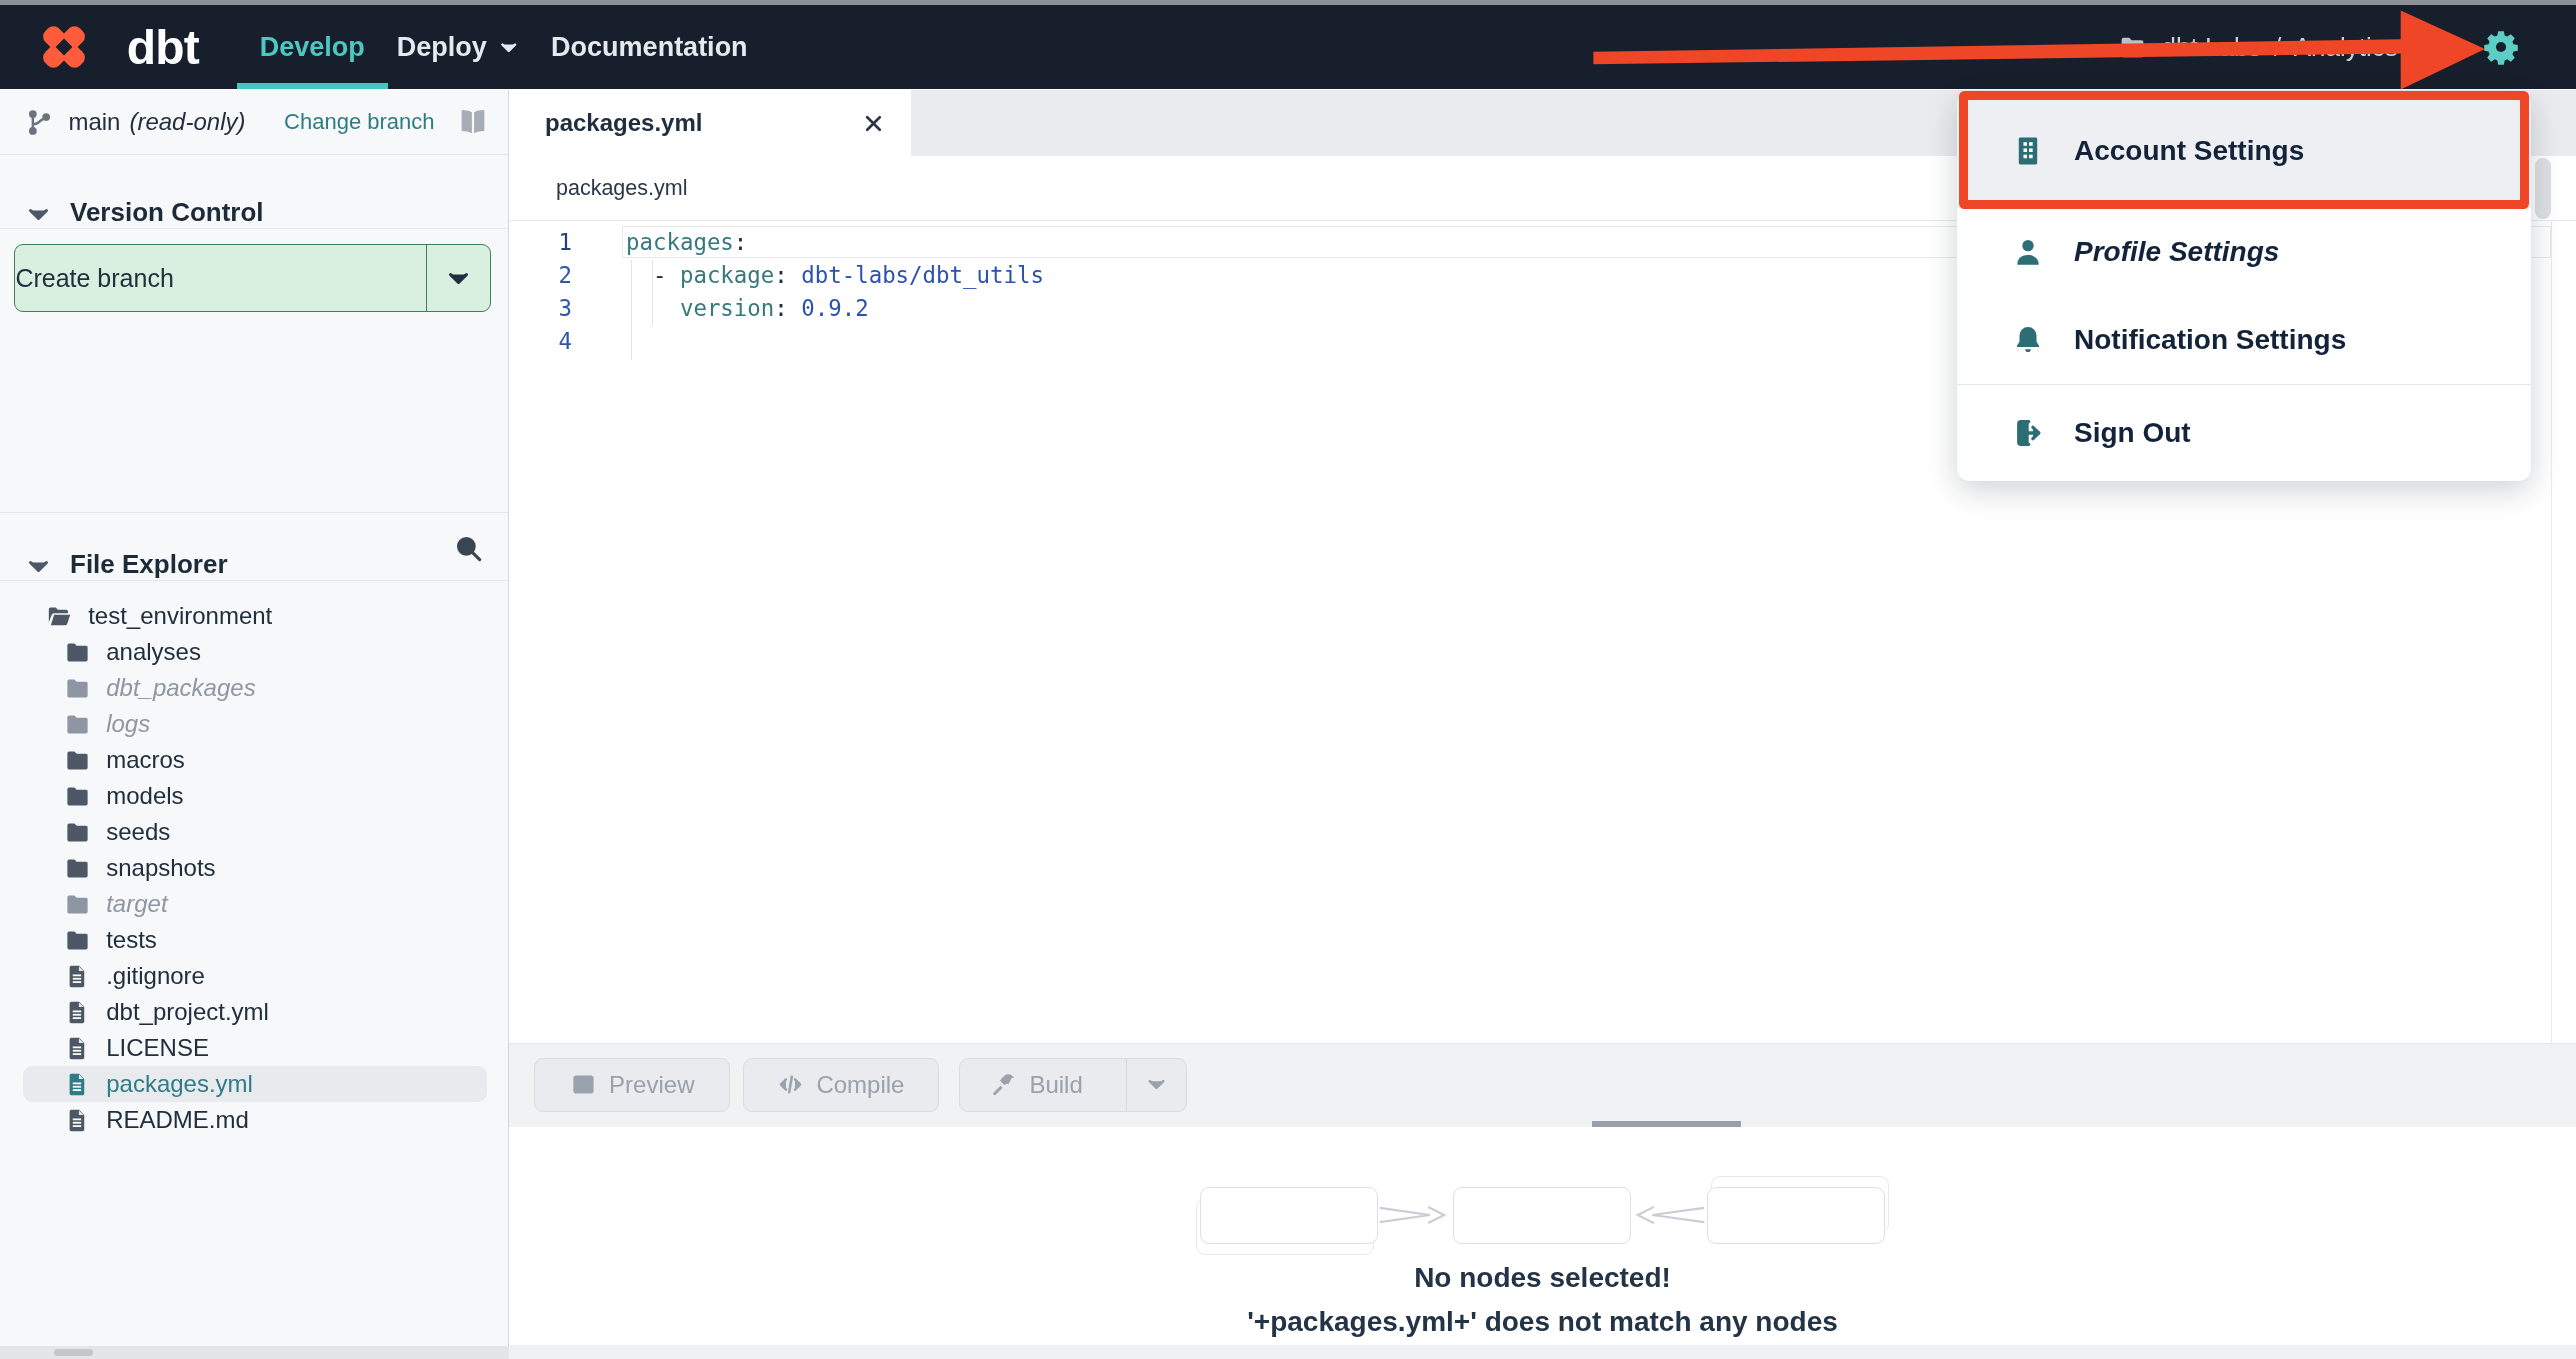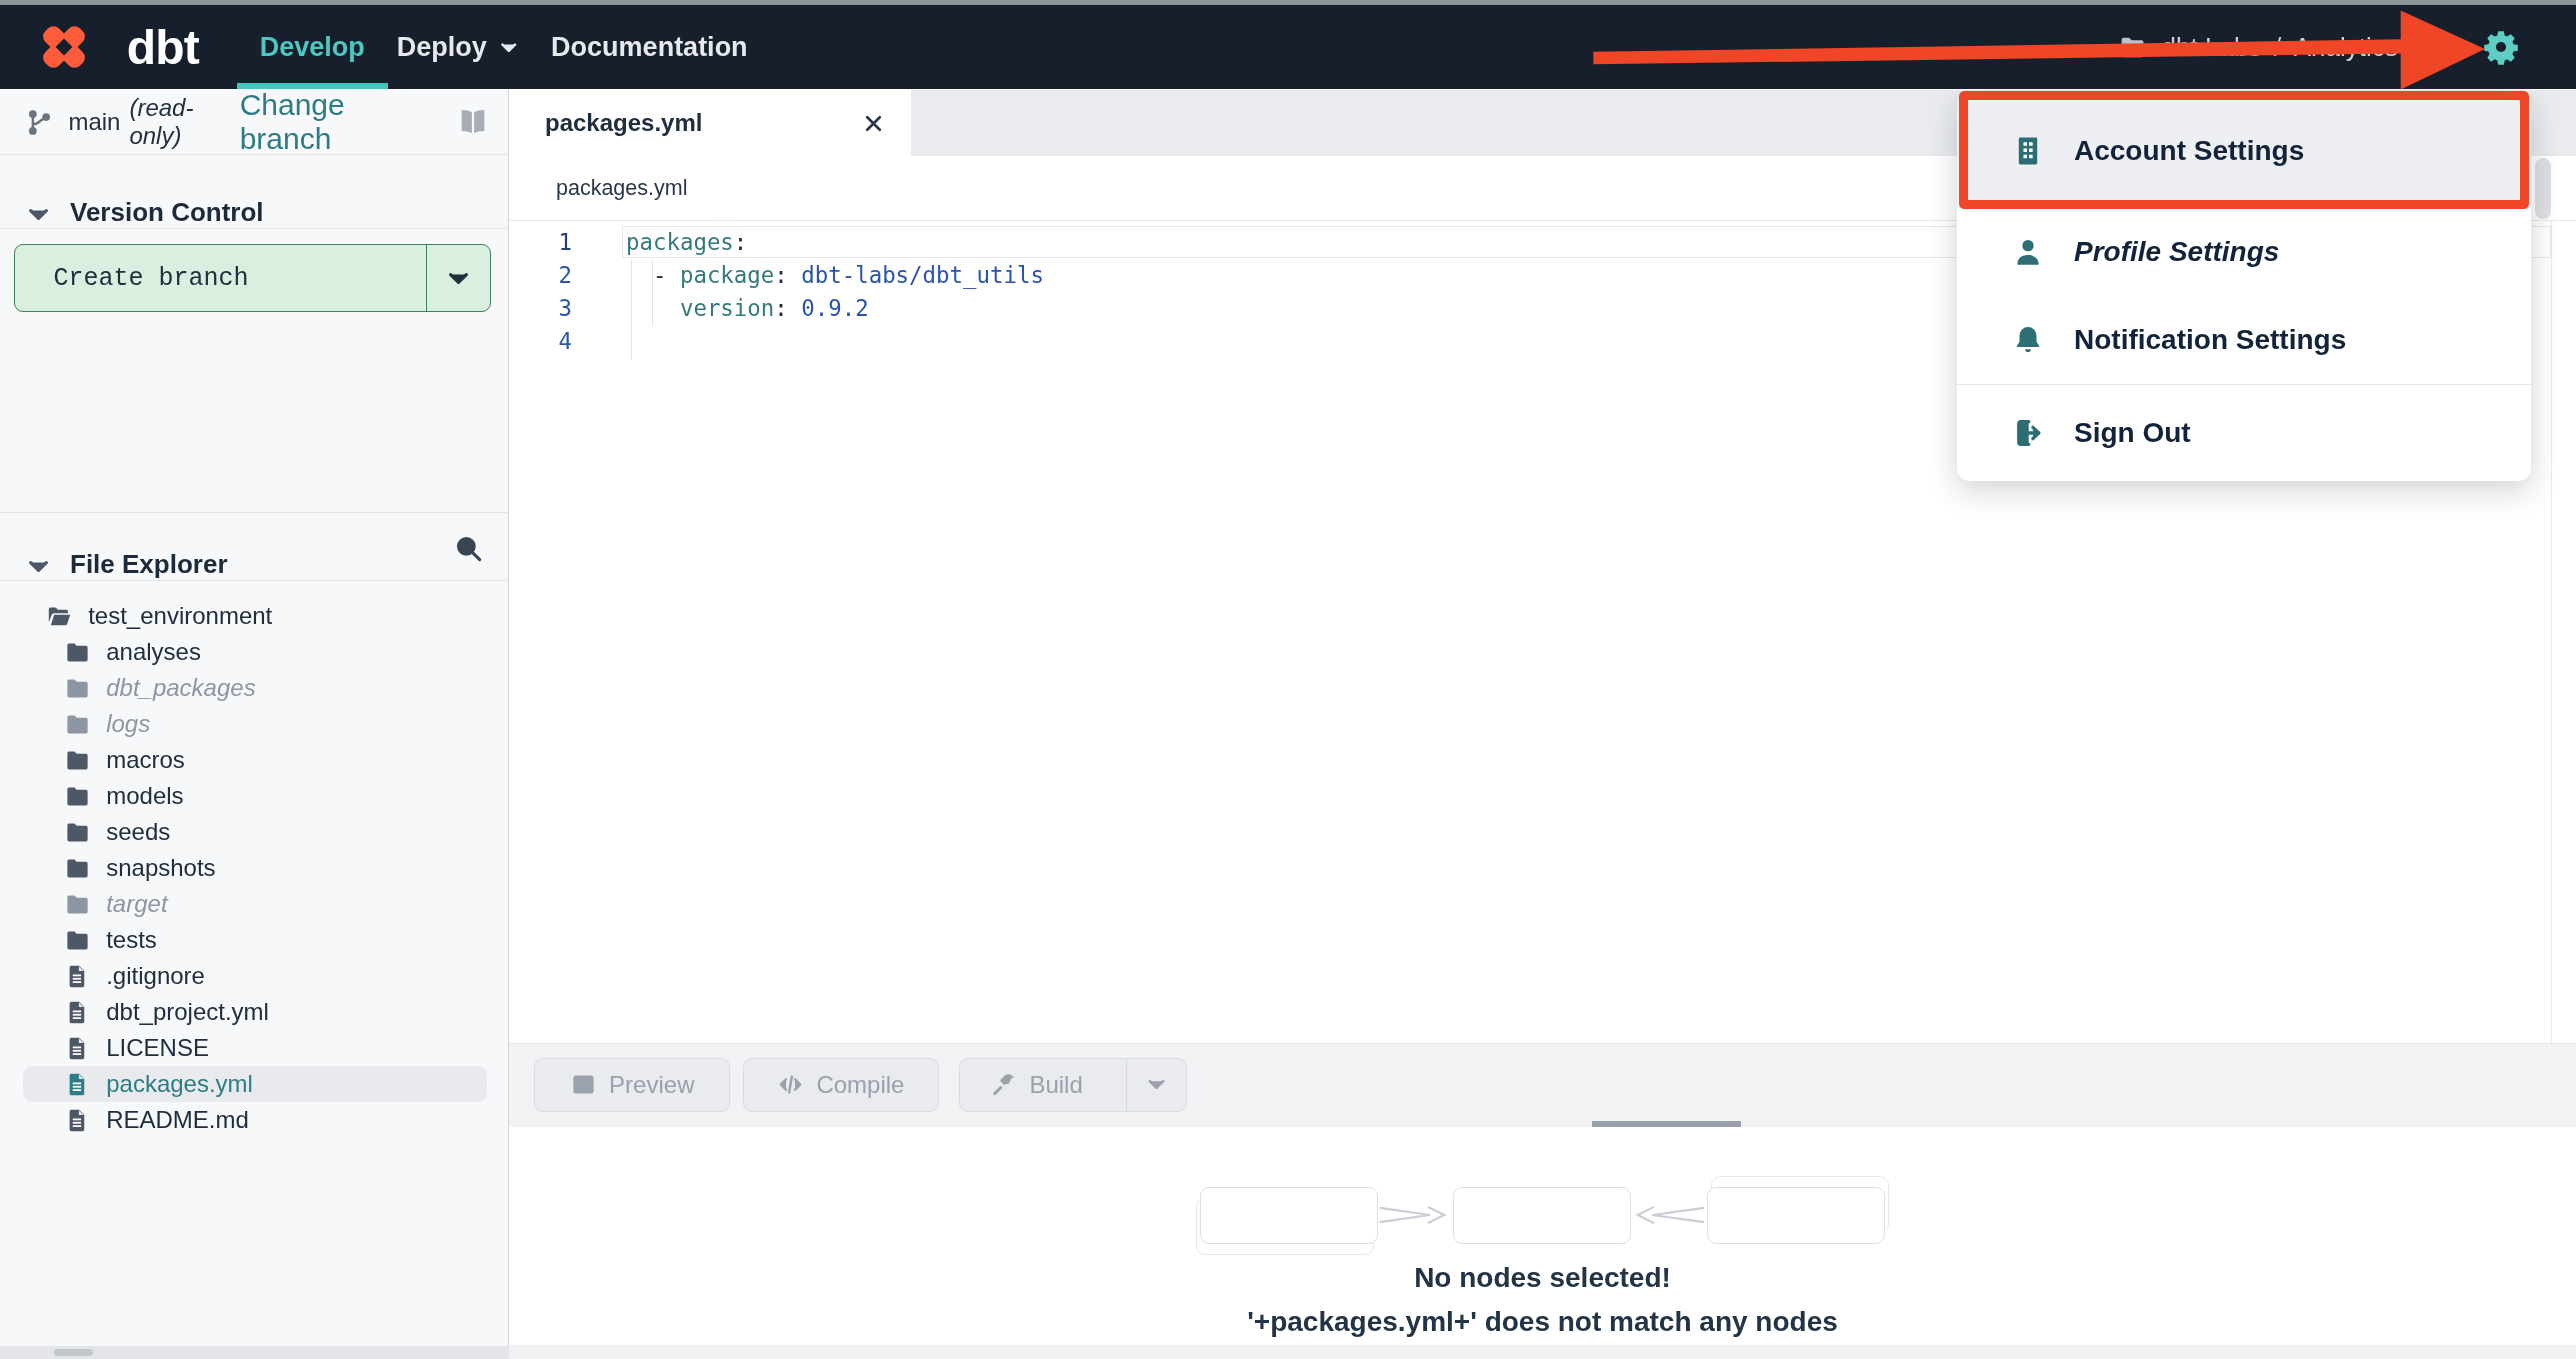--- a/index.html
+++ b/index.html
@@ -44,29 +44,29 @@
   .menu-divider{height:0.9px;background:#e5e7ea;}
 
   
   .sidebar{position:absolute;left:0;top:90px;width:509px;height:1256px;background:#f7f8f9;
            border-right:0.9px solid #d4d7da;box-sizing:border-box;z-index:5;}
   .branch-row{position:absolute;left:0;top:0;width:100%;height:65px;display:flex;align-items:center;
               padding:0 18px 0 25px;box-sizing:border-box;border-bottom:0.9px solid #e3e6e9;}
   .git-icon{width:29px;height:29px;color:#6a7380;margin-right:14.4px;}
   .branch-name{font-size:24px;color:#243040;}
   .branch-mode{font-size:24px;font-style:italic;color:#243040;margin-left:9px;}
-  .change-branch{margin-left:auto;font-size:30px;color:#2d7c85;cursor:pointer;}
+  .change-branch{margin-left:auto;font-size:22px;color:#2d7c85;cursor:pointer;}
   .book-icon{width:34px;height:34px;color:#a7adb5;margin-left:21.5px;cursor:pointer;}
   .section-header{display:flex;align-items:flex-end;gap:18px;padding-left:25px;box-sizing:border-box;}
   .vc-header{position:absolute;left:0;top:65px;width:100%;height:74px;border-bottom:0.9px solid #e5e7ea;}
   .chev{width:27px;height:27px;color:#4d5766;}
   .section-title{font-size:26px;font-weight:bold;color:#1c2a3a;}
   .create-branch{position:absolute;left:14.4px;top:154px;width:477px;height:68px;background:#d9f0e1;
                  border:1.8px solid #3f7e57;border-radius:9px;box-sizing:border-box;display:flex;align-items:center;cursor:pointer;}
-  .cb-label{font-size:25px;color:#22303e;padding-left:38px;font-family:Liberation Mono, monospace;}
+  .cb-label{font-size:25px;color:#22303e;}
   .cb-split{margin-left:auto;width:63px;height:100%;border-left:1.8px solid #3f7e57;
             display:flex;align-items:center;justify-content:center;}
   .cb-split .chev{color:#22303e;}
   .fe-header{position:absolute;left:0;top:422px;width:100%;height:69px;border-top:0.9px solid #e3e6e9;
              border-bottom:0.9px solid #e3e6e9;}
   .search-icon{position:absolute;right:25px;top:20px;width:30.5px;height:30.5px;color:#3a4552;cursor:pointer;}
   .file-tree{position:absolute;left:0;top:508px;width:100%;}
   .tree-row{height:36px;display:flex;align-items:center;margin:0 21.5px 0 23px;border-radius:9px;cursor:pointer;}
   .tree-row .icon{width:27px;height:27px;color:#4d5766;margin-right:15.2px;}
   .tree-row .t-label{font-size:24px;color:#202e3e;white-space:nowrap;}

